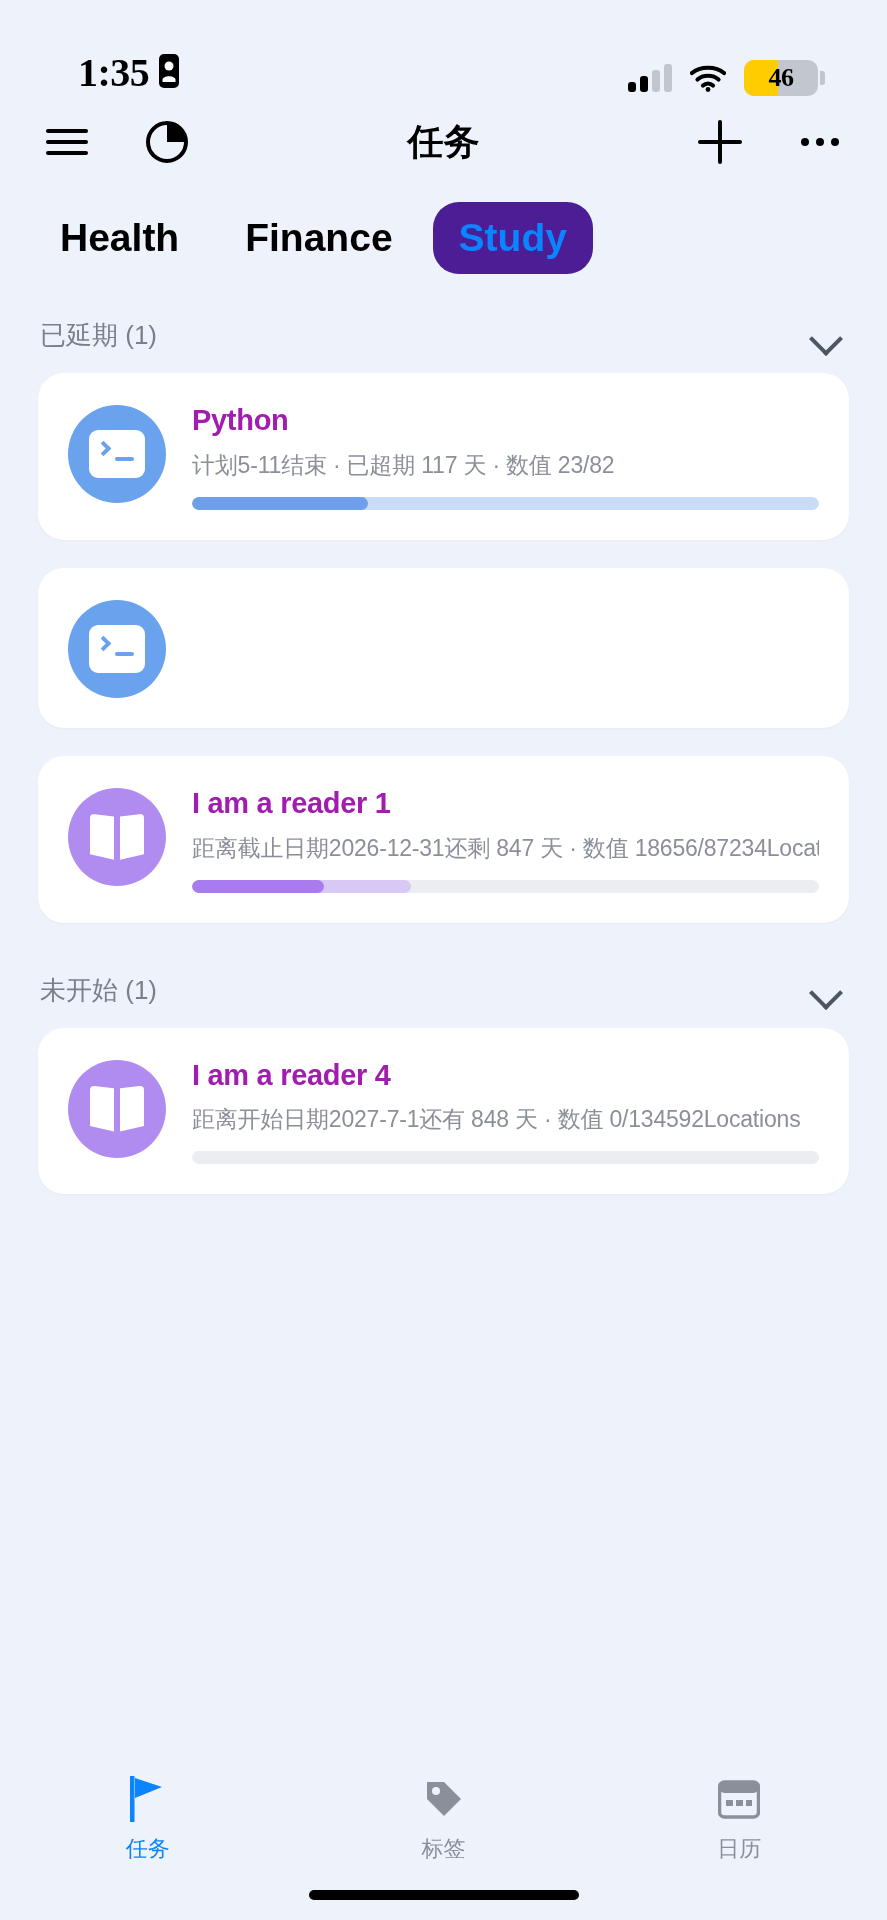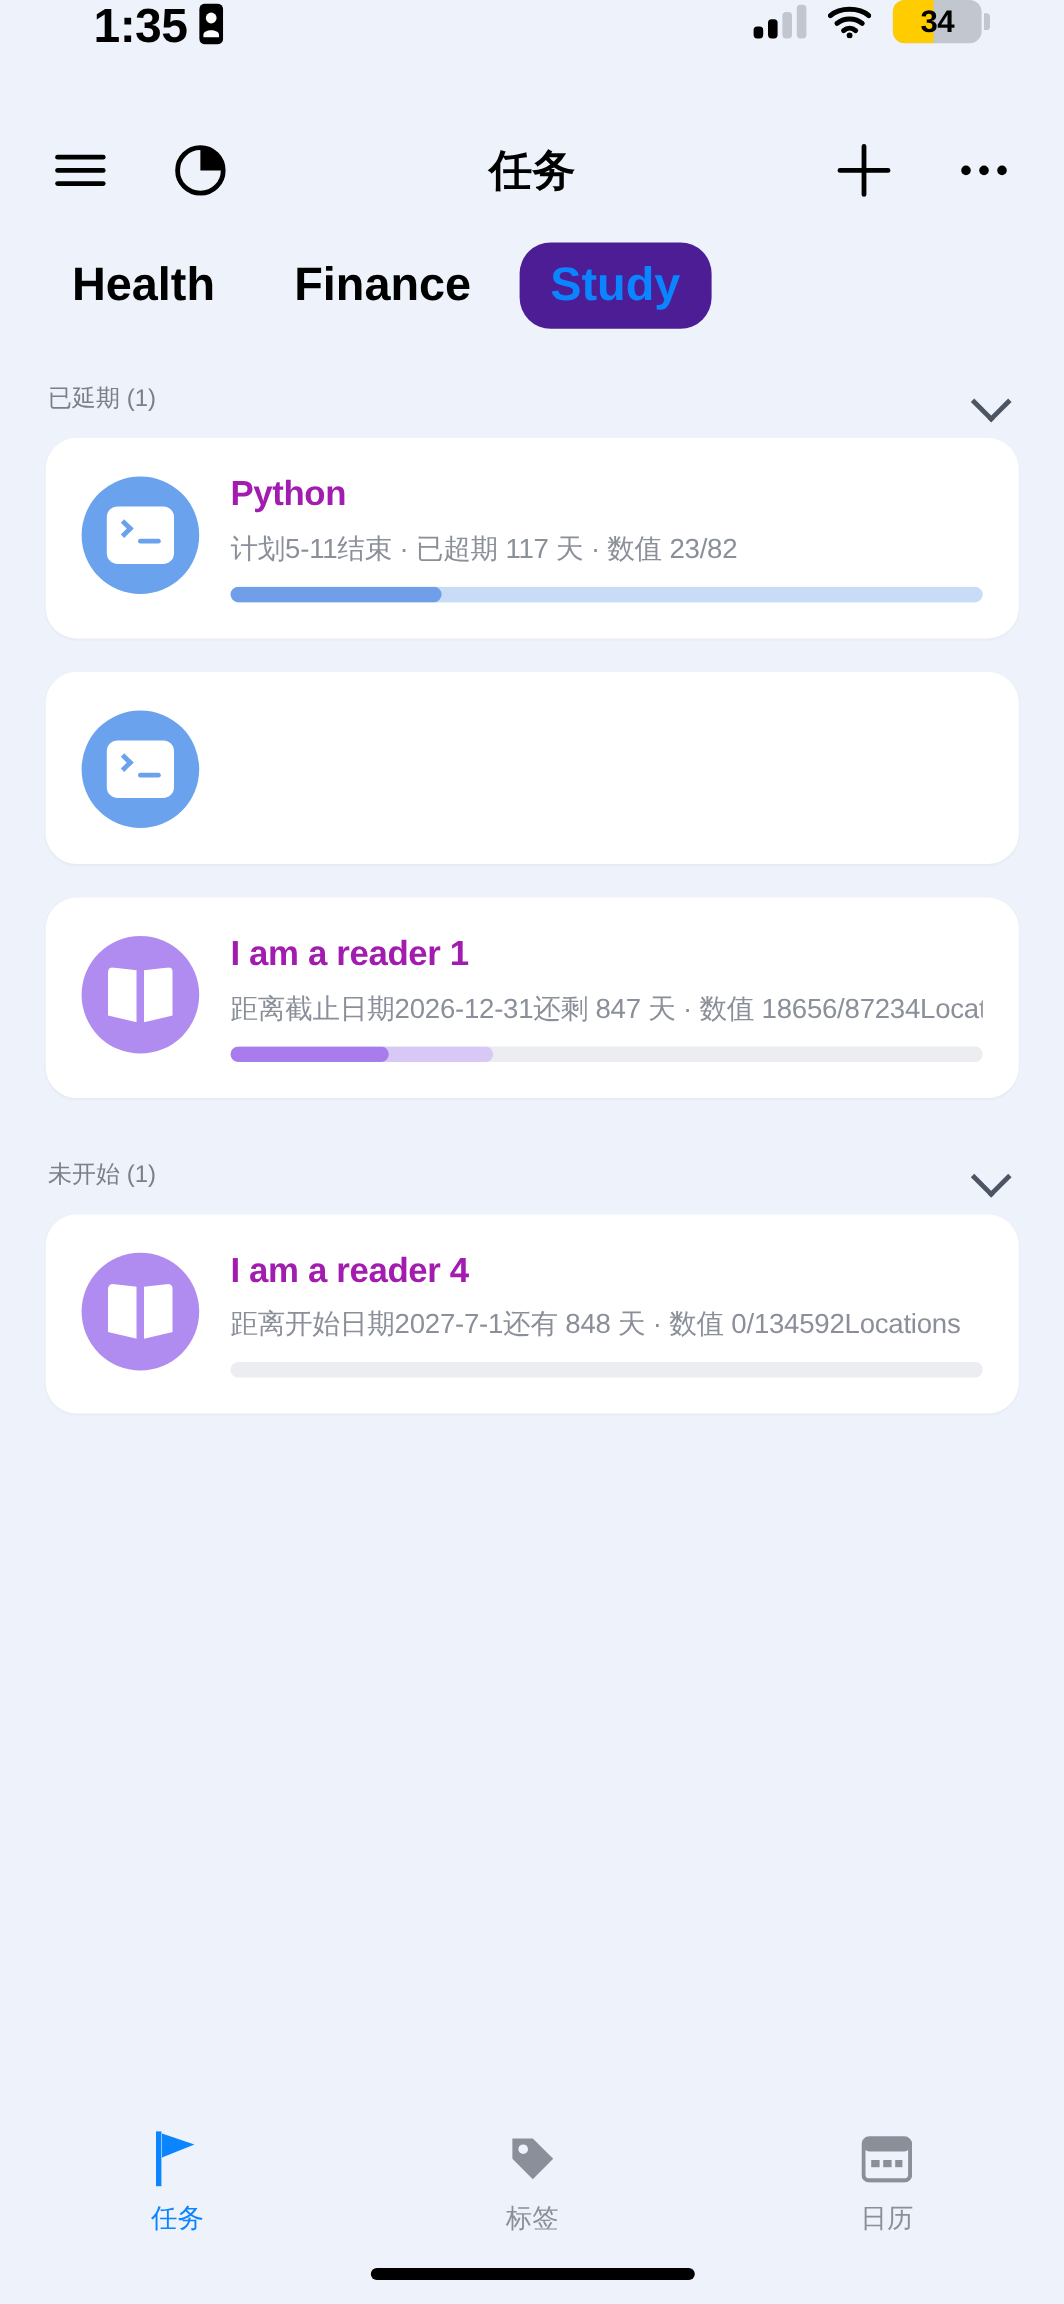--- a/index.html
+++ b/index.html
@@ -9,24 +9,25 @@
     background:#eef3fb;
     color:#1c1c1e;
     overflow:hidden;
     position:relative;
   }
 
   
   .statusbar {
     height:96px;
     display:flex;
-    align-items:flex-start;
+    align-items:flex-end;
     justify-content:space-between;
     padding:0 62px 0 78px;
     position:relative;
+    font-family:Liberation Serif, serif;
   }
   .sb-left { display:flex; align-items:center; gap:10px; }
   .sb-time { font-size:40px; font-weight:600; letter-spacing:-0.5px; color:#000; }
   .sb-right { display:flex; align-items:center; gap:18px; }
 
   
   .signal { display:flex; align-items:flex-end; gap:4px; height:28px; }
   .signal i { width:8px; border-radius:3px; display:block; background:#000; }
   .signal i:nth-child(1){ height:10px; }
   .signal i:nth-child(2){ height:16px; }
@@ -129,21 +130,21 @@
   .content { padding:0 0 0 0; }
 
   .section-head {
     display:flex;
     align-items:center;
     justify-content:space-between;
     padding:22px 46px 20px 40px;
     cursor:pointer;
   }
   .section-title {
-    font-size:20px;
+    font-size:26px;
     color:#7a7f8a;
     font-weight:400;
   }
   .chev {
     width:30px; height:18px;
     position:relative;
   }
   .chev::before {
     content:"";
     position:absolute;
@@ -296,21 +297,21 @@
       <svg width="36" height="28" viewBox="0 0 36 28">
         <path d="M2 9 C10 2 26 2 34 9" stroke="#000" stroke-width="4.2" fill="none" stroke-linecap="round"></path>
         <path d="M7.5 15.5 C13 10.5 23 10.5 28.5 15.5" stroke="#000" stroke-width="4.2" fill="none" stroke-linecap="round"></path>
         <path d="M13 21.5 C16 18.8 20 18.8 23 21.5" stroke="#000" stroke-width="4.2" fill="none" stroke-linecap="round"></path>
         <circle cx="18" cy="25.5" r="2.4" fill="#000"></circle>
       </svg>
     </span>
     <span class="batt-wrap">
       <span class="battery">
         <span class="fill" style="width: 46%; background: rgb(255, 204, 0);"></span>
-        <span class="lvl">34</span>
+        <span class="lvl">46</span>
       </span>
       <span class="batt-cap"></span>
     </span>
   </div>
 </div>
 
 <div class="navbar">
   <div class="nav-left">
     <div class="nav-btn">
       <div class="hamburger">

